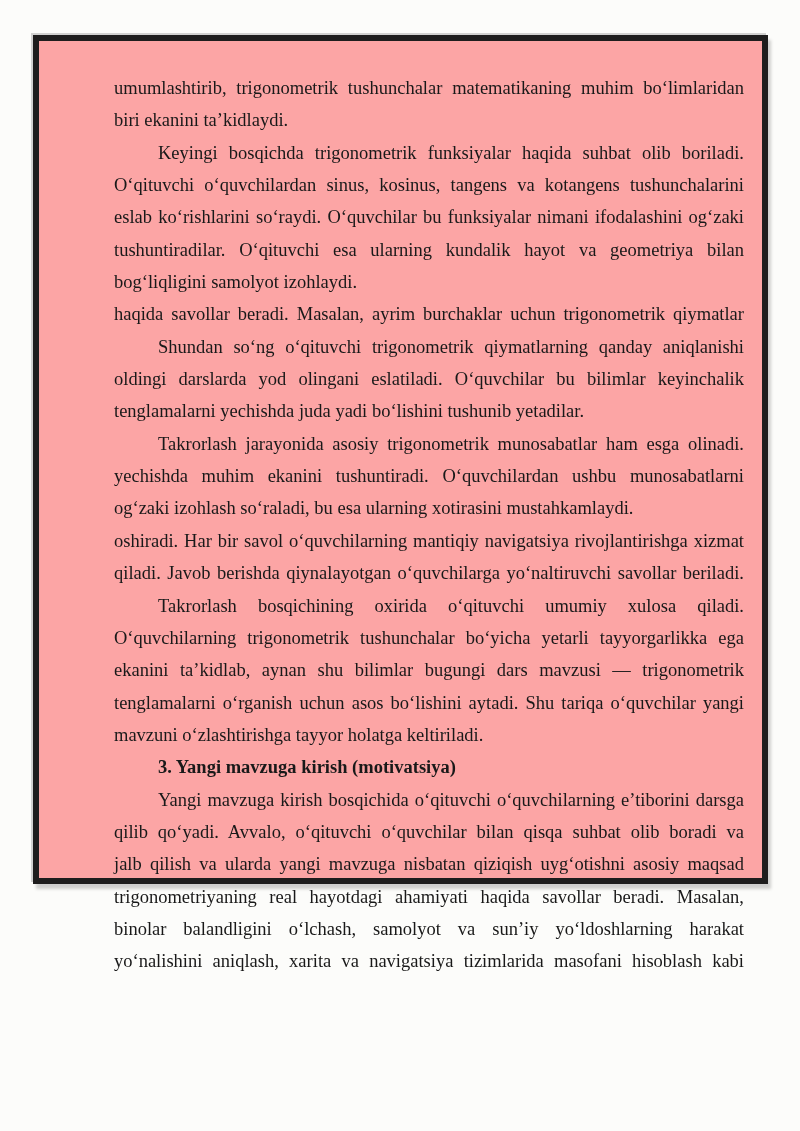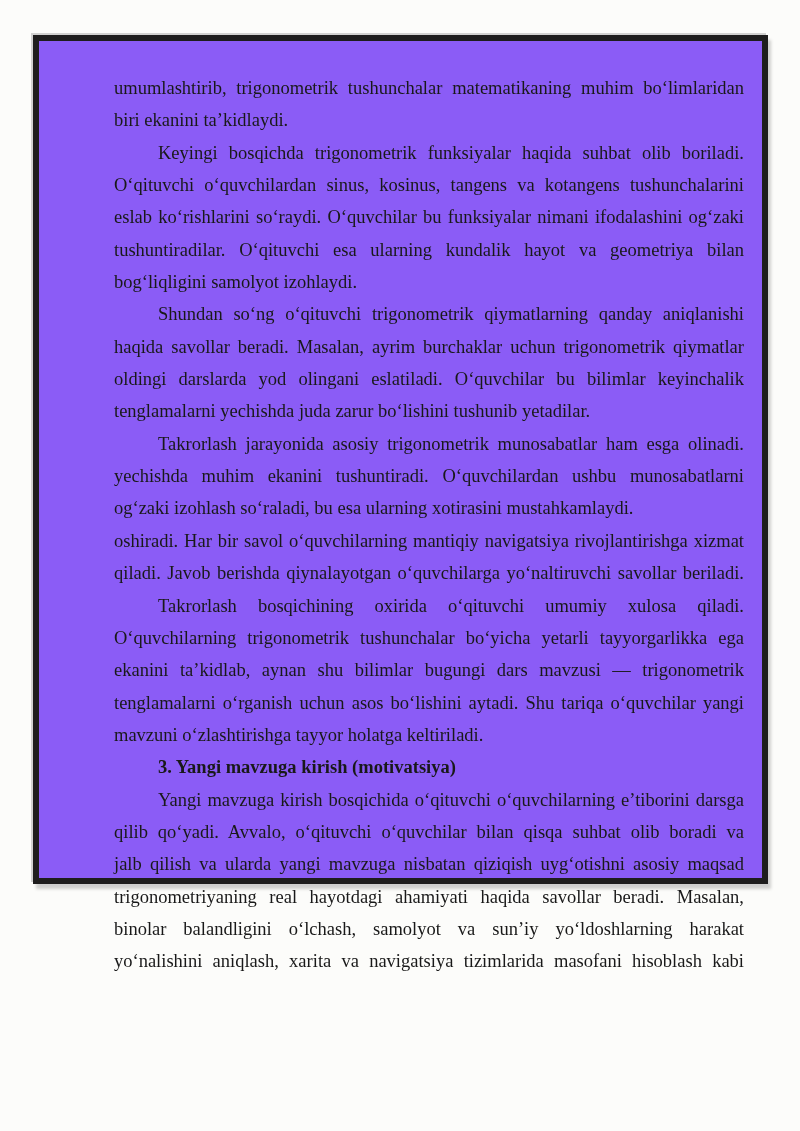--- a/index.html
+++ b/index.html
@@ -15,21 +15,21 @@
     font-family: "Liberation Serif", "DejaVu Serif", serif;
   }
   .frame {
     position: absolute;
     left: 33px;
     top: 35px;
     width: 735px;
     height: 849px;
     box-sizing: border-box;
     border: 6px solid #1e1d1d;
-    background: #8b5cf6;
+    background: #fca5a5;
     box-shadow: -2px -2px 0 rgba(130,130,130,0.35), 3px 5px 3px rgba(0,0,0,0.18);
   }
   .doc {
     position: absolute;
     left: 75px;
     top: 31px;
     width: 630px;
     color: #191919;
   }
   .line {
@@ -55,24 +55,24 @@
 
 <div class="frame">
   <div class="doc" id="doc">
       <div class="line justify">umumlashtirib, trigonometrik tushunchalar matematikaning muhim bo‘limlaridan</div>
       <div class="line">biri ekanini ta’kidlaydi.</div>
       <div class="line indent justify">Keyingi bosqichda trigonometrik funksiyalar haqida suhbat olib boriladi.</div>
       <div class="line justify">O‘qituvchi o‘quvchilardan sinus, kosinus, tangens va kotangens tushunchalarini</div>
       <div class="line justify">eslab ko‘rishlarini so‘raydi. O‘quvchilar bu funksiyalar nimani ifodalashini og‘zaki</div>
       <div class="line justify">tushuntiradilar. O‘qituvchi esa ularning kundalik hayot va geometriya bilan</div>
       <div class="line">bog‘liqligini samolyot izohlaydi.</div>
+      <div class="line justify">haqida savollar beradi. Masalan, ayrim burchaklar uchun trigonometrik qiymatlar</div>
       <div class="line indent justify">Shundan so‘ng o‘qituvchi trigonometrik qiymatlarning qanday aniqlanishi</div>
-      <div class="line justify">haqida savollar beradi. Masalan, ayrim burchaklar uchun trigonometrik qiymatlar</div>
       <div class="line justify">oldingi darslarda yod olingani eslatiladi. O‘quvchilar bu bilimlar keyinchalik</div>
-      <div class="line">tenglamalarni yechishda juda zarur bo‘lishini tushunib yetadilar.</div>
+      <div class="line">tenglamalarni yechishda juda yadi bo‘lishini tushunib yetadilar.</div>
       <div class="line indent justify">Takrorlash jarayonida asosiy trigonometrik munosabatlar ham esga olinadi.</div>
       <div class="line justify">yechishda muhim ekanini tushuntiradi. O‘quvchilardan ushbu munosabatlarni</div>
       <div class="line">og‘zaki izohlash so‘raladi, bu esa ularning xotirasini mustahkamlaydi.</div>
       <div class="line justify">oshiradi. Har bir savol o‘quvchilarning mantiqiy navigatsiya rivojlantirishga xizmat</div>
       <div class="line justify">qiladi. Javob berishda qiynalayotgan o‘quvchilarga yo‘naltiruvchi savollar beriladi.</div>
       <div class="line indent justify">Takrorlash bosqichining oxirida o‘qituvchi umumiy xulosa qiladi.</div>
       <div class="line justify">O‘quvchilarning trigonometrik tushunchalar bo‘yicha yetarli tayyorgarlikka ega</div>
       <div class="line justify">ekanini ta’kidlab, aynan shu bilimlar bugungi dars mavzusi — trigonometrik</div>
       <div class="line justify">tenglamalarni o‘rganish uchun asos bo‘lishini aytadi. Shu tariqa o‘quvchilar yangi</div>
       <div class="line">mavzuni o‘zlashtirishga tayyor holatga keltiriladi.</div>

